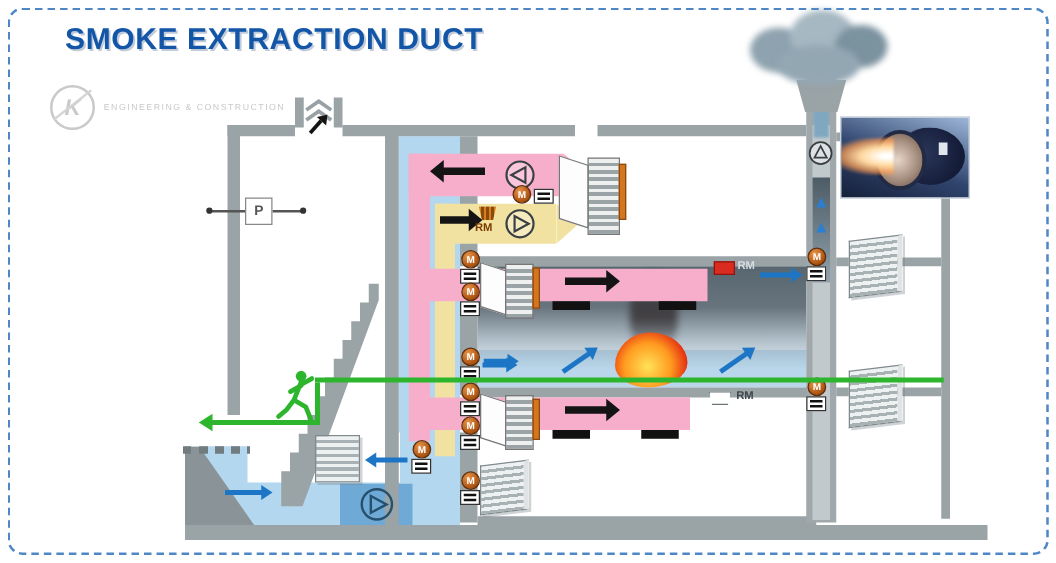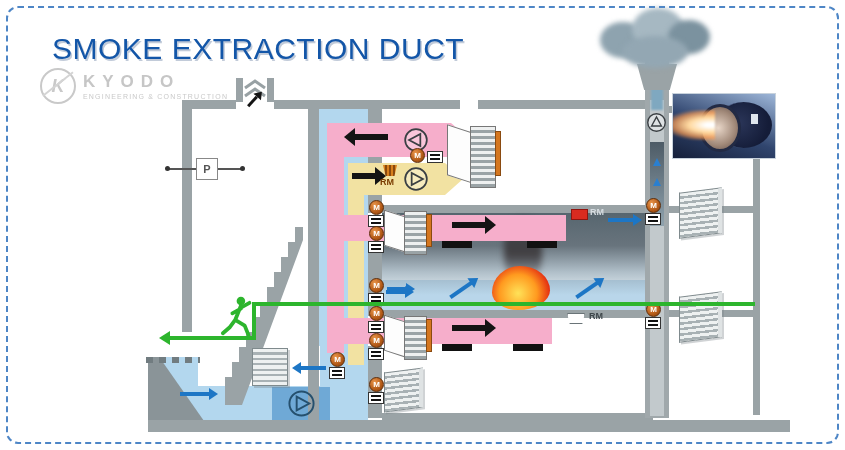--- a/index.html
+++ b/index.html
@@ -1,21 +1,21 @@
 <!DOCTYPE html>
 <html><head>
 <meta charset="utf-8">
 <style>
   html,body{margin:0;padding:0;background:#fff}
   .canvas{position:relative;width:845px;height:450px;background:#fff;overflow:hidden;
           font-family:"Liberation Sans",sans-serif}
   .abs{position:absolute}
   .frame{position:absolute;left:6px;top:6px;width:829px;height:434px;border:2px dashed #4e86c6;
          border-radius:12px;z-index:30;pointer-events:none}
-  .title{position:absolute;left:52px;top:32px;font-size:30px;font-weight:normal;color:#1356a8;
+  .title{position:absolute;left:52px;top:18px;font-size:24px;font-weight:bold;color:#1356a8;
          letter-spacing:.5px;z-index:15;text-shadow:1.5px 1.5px 0 rgba(120,140,170,.45)}
   .logo{position:absolute;left:40px;top:68px;display:flex;align-items:center;gap:7px;z-index:15}
   .logo-mark{width:32px;height:32px;border:2px solid #c9c9c9;border-radius:50%;position:relative;
              color:#c9c9c9;font-weight:bold;font-style:italic;font-size:18px;text-align:center;line-height:32px}
   .logo-mark i{position:absolute;left:-3px;top:13px;width:38px;height:2px;background:#d4d4d4;
                transform:rotate(-38deg)}
   .logo-name{font-size:17px;font-weight:bold;color:#c6c6c6;letter-spacing:7px}
   .logo-tag{font-size:7px;color:#c9c9c9;letter-spacing:1.2px;margin-top:1px}
   .wall{position:absolute;background:#9aa3a6;z-index:3}
   .pink{position:absolute;background:#f6aecb;z-index:4}
@@ -71,21 +71,20 @@
 <body>
 
 <div class="canvas">
 
   <div class="frame"></div>
 
   <div class="title">SMOKE EXTRACTION DUCT</div>
   <div class="logo">
     <div class="logo-mark">K<i></i></div>
     <div>
-      <div class="logo-name">KYODO</div>
       <div class="logo-tag">ENGINEERING &amp; CONSTRUCTION</div>
     </div>
   </div>
 
   <div class="wall" style="left:182px;top:100px;width:10px;height:232px"></div>
   <div class="wall" style="left:182px;top:100px;width:54px;height:9px"></div>
   <div class="wall" style="left:274px;top:100px;width:186px;height:9px"></div>
   <div class="wall" style="left:478px;top:100px;width:167px;height:9px"></div>
   <div class="wall" style="left:308px;top:100px;width:11px;height:320px"></div>
 

